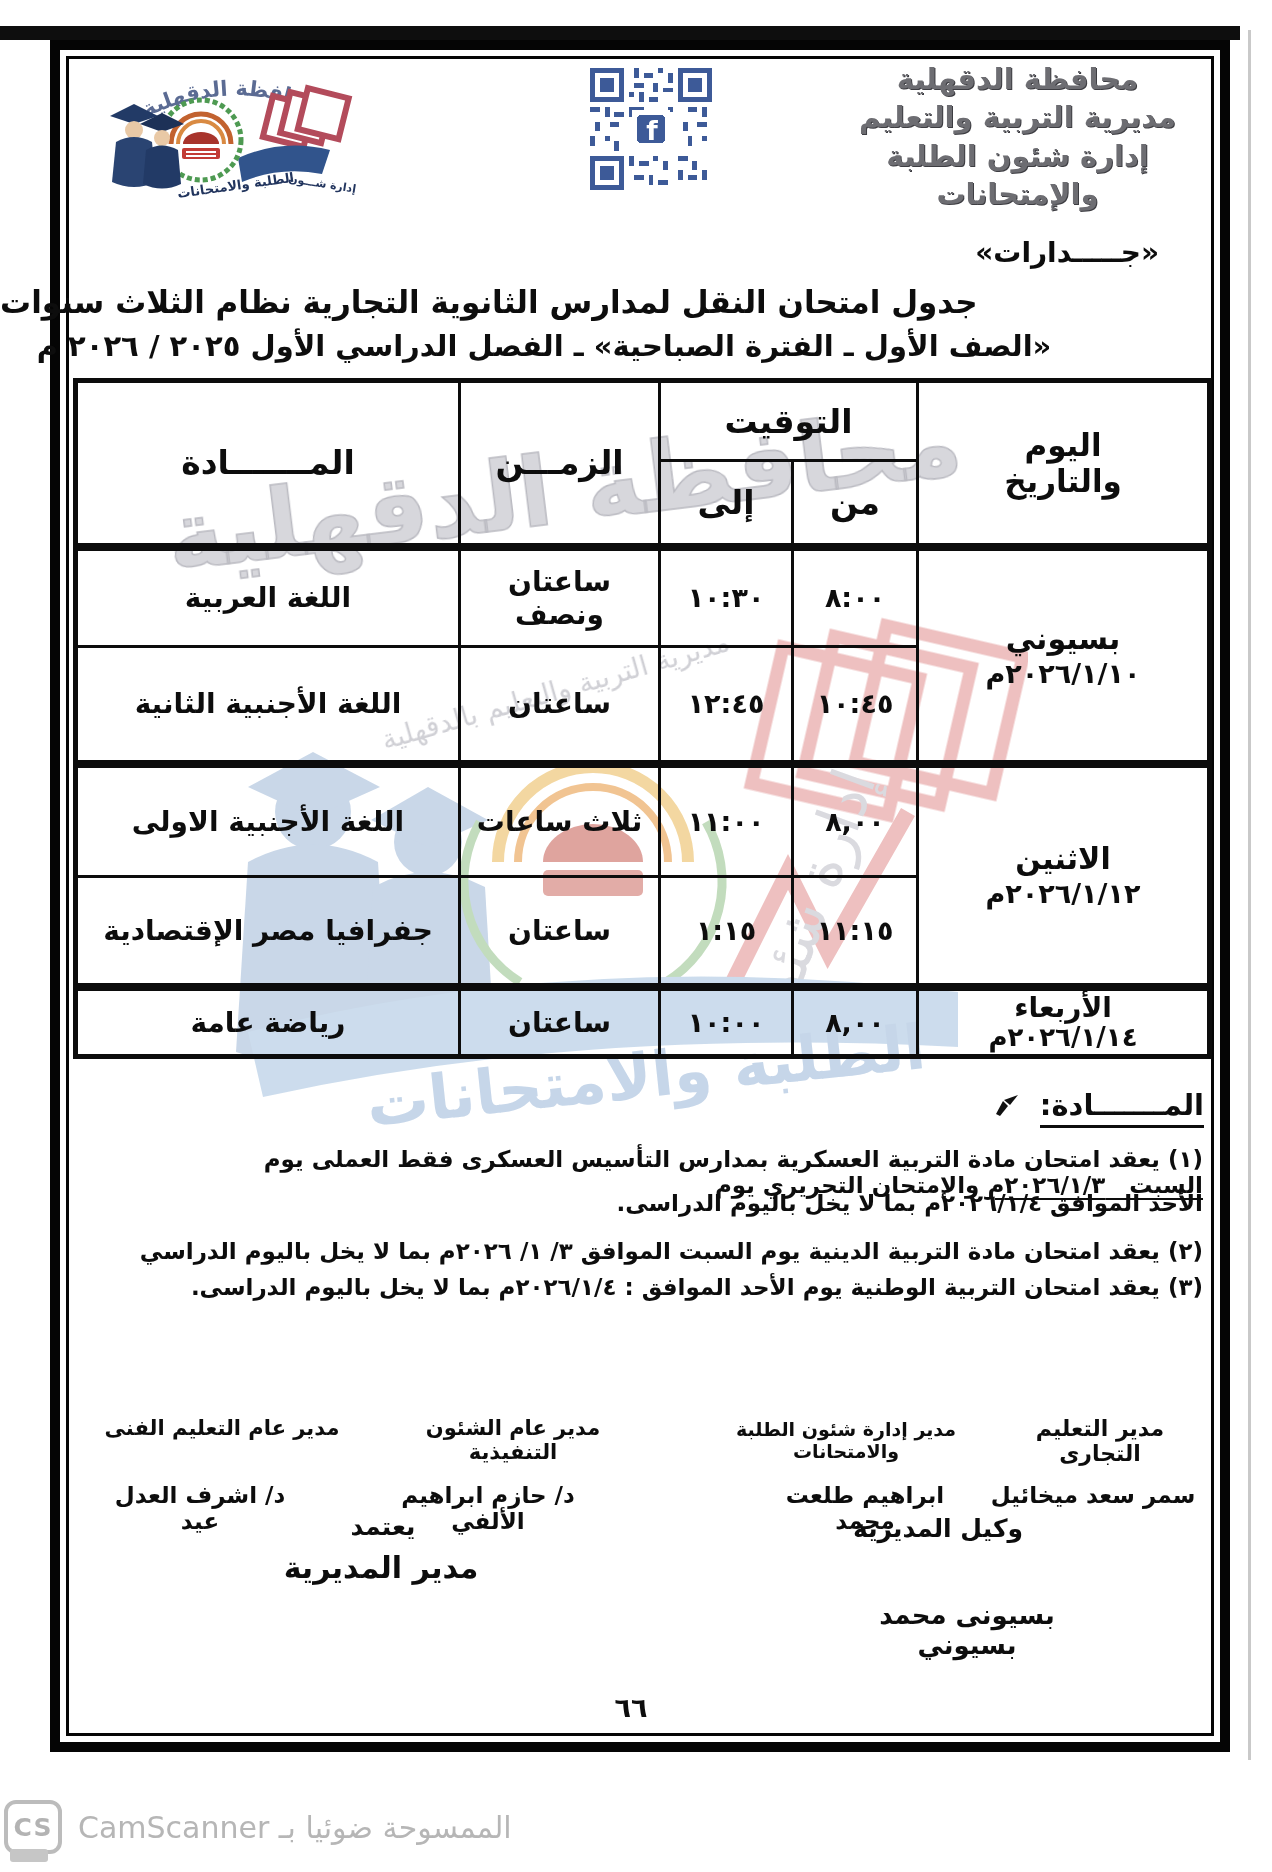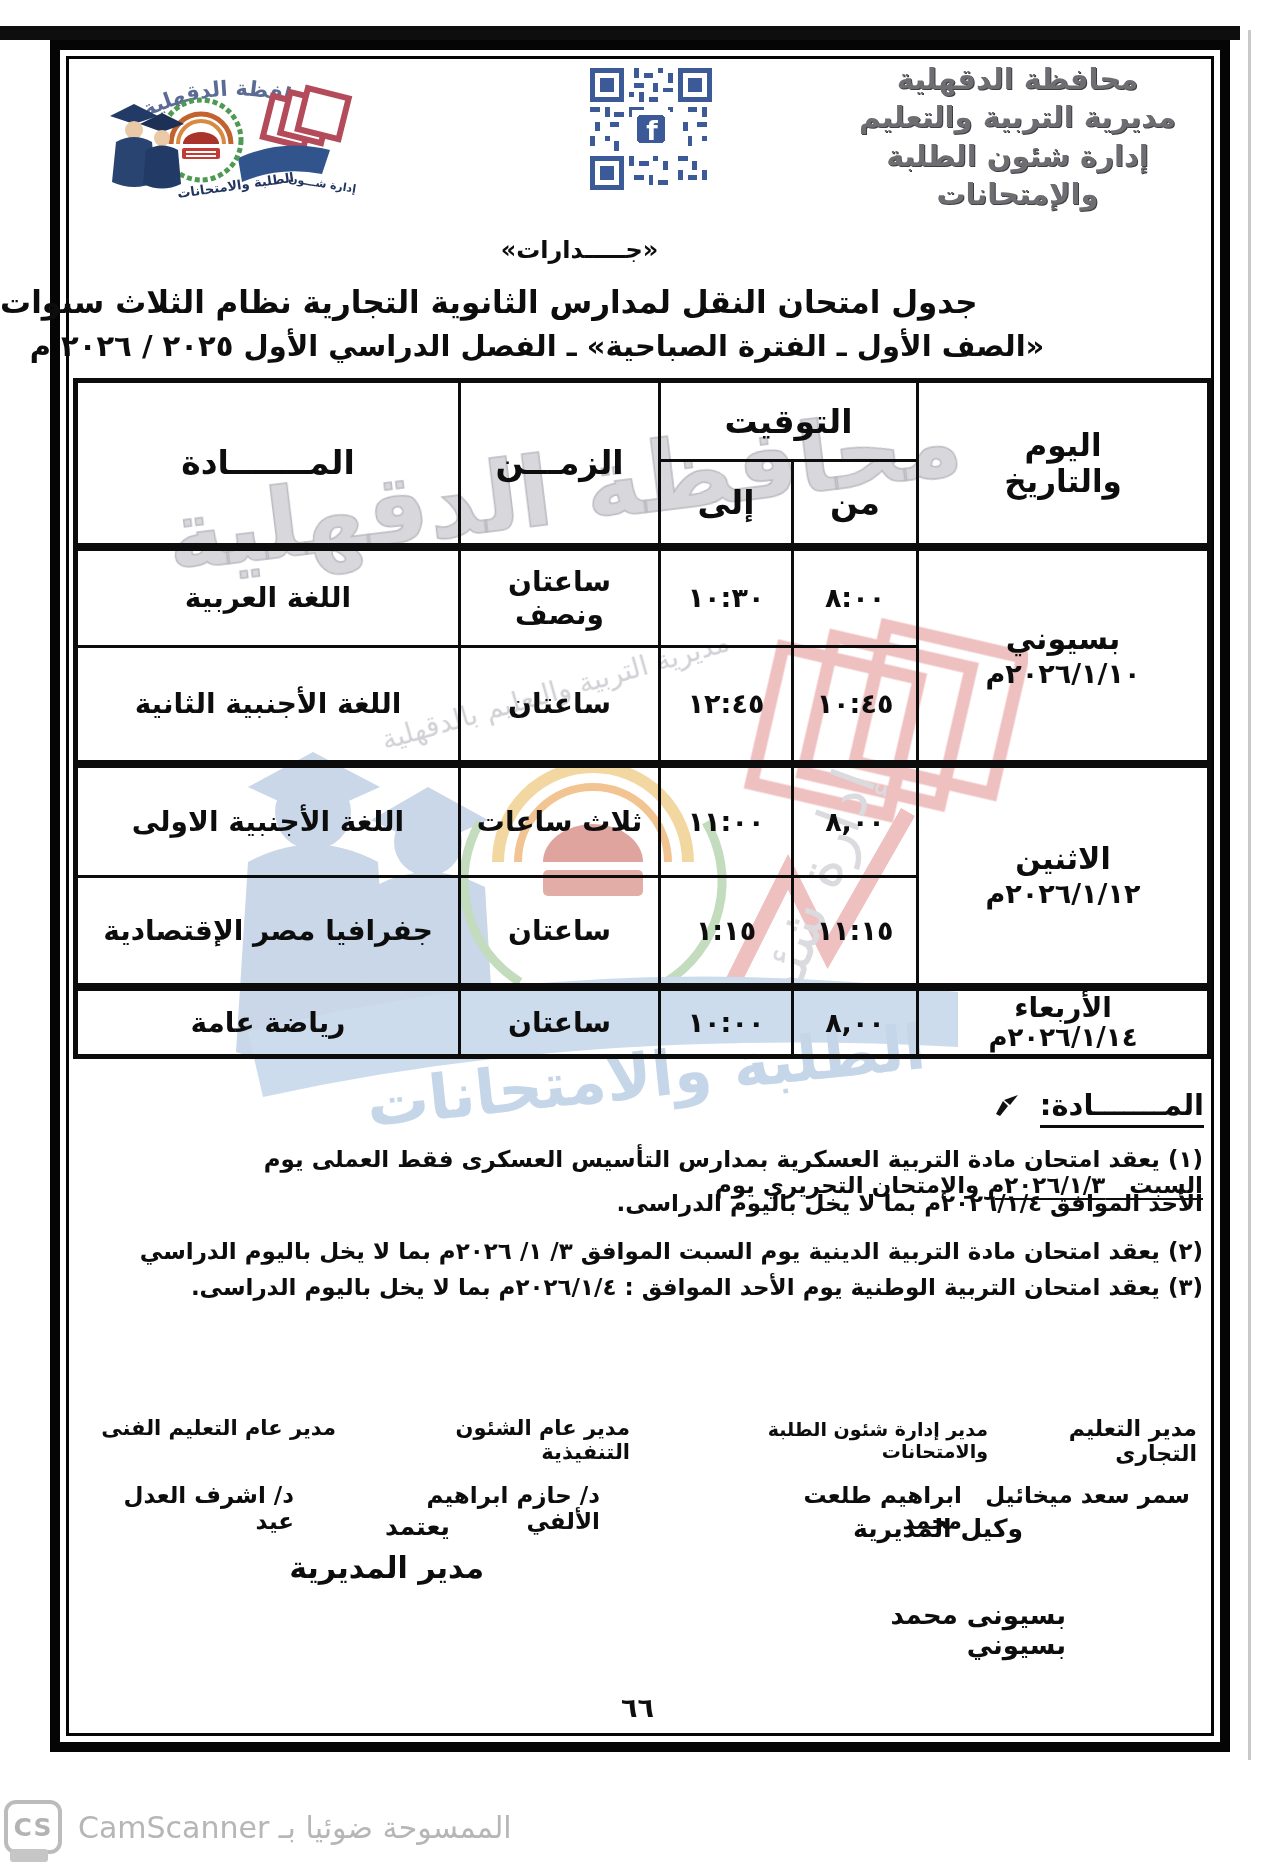--- a/index.html
+++ b/index.html
@@ -8,43 +8,43 @@
   .abs{position:absolute;}
   
   .top-bar{left:0;top:26px;width:1240px;height:14px;background:#0e0e0e;}
   .edge-line{left:1248px;top:30px;width:3px;height:1730px;background:#c9c9c9;}
   .frame-outer{left:50px;top:40px;width:1180px;height:1712px;border:10px solid #050505;box-sizing:border-box;pointer-events:none;}
   .frame-inner{left:66px;top:56px;width:1148px;height:1680px;border:3px solid #050505;box-sizing:border-box;pointer-events:none;}
   
   .org-block{left:820px;top:60px;width:395px;text-align:center;font-weight:bold;font-size:29px;line-height:1.32;
              color:#6d6d72;text-shadow:1px 1px 0 #3d3d42;}
   
-  .brand{left:0;top:236px;width:1159px;text-align:center;font-weight:bold;font-size:24px;}
+  .brand{left:0;top:236px;width:1159px;font-weight:bold;font-size:28px;}
   .title1{left:0;top:284px;width:1272px;text-align:left;font-weight:bold;font-size:31px;}
-  .title2{left:1px;top:329px;width:1072px;text-align:center;font-weight:bold;font-size:29px;}
+  .title2{left:8px;top:329px;width:1072px;text-align:center;font-weight:bold;font-size:29px;}
   
   .sched-wrap{left:73px;top:378px;z-index:2;}
   table.sched{border-collapse:collapse;table-layout:fixed;width:1134px;border:5px solid #0c0c0c;background:transparent;}
   table.sched th,table.sched td{border:3px solid #0c0c0c;text-align:center;vertical-align:middle;
       font-weight:bold;padding:0;background:transparent;overflow:hidden;}
   tr.hrow1{height:80px;} tr.hrow2{height:86px;}
   tr.h100{height:100px;} tr.h117{height:117px;} tr.h113{height:113px;} tr.h110{height:110px;} tr.h70{height:70px;}
   tr.sep td{border-top-width:8px;}
   th.big{font-size:33px;} th.med{font-size:31px;}
   td.tm{font-size:27px;} td.dur{font-size:28px;} td.subj{font-size:28px;}
   .dn{font-size:30px;line-height:1.25;} .dd{font-size:27px;line-height:1.2;}
   
   .wm{left:128px;top:392px;width:900px;height:744px;z-index:0;pointer-events:none;}
   
   .note-line{font-weight:bold;font-size:23px;z-index:2;}
   .nh{left:878px;top:1088px;width:326px;text-align:right;font-weight:bold;font-size:29px;z-index:2;}
   .nh .hd{display:inline-block;border-bottom:3px solid #0d0d0d;padding-bottom:3px;}
   .uln{text-decoration:underline;text-underline-offset:5px;text-decoration-thickness:2px;}
   
-  .sig{font-weight:bold;text-align:right;z-index:2;}
+  .sig{font-weight:bold;text-align:center;z-index:2;margin-left:9px;}
   
   .cs-footer{left:4px;top:1800px;display:flex;align-items:center;gap:16px;}
   .cs-icon{position:relative;width:50px;height:46px;border:4px solid #bcbcbc;border-radius:12px;
            display:flex;align-items:center;justify-content:center;
            font-weight:bold;font-size:25px;color:#b3b3b3;letter-spacing:1px;}
   .cs-tab{position:absolute;left:2px;bottom:-12px;width:38px;height:13px;background:#c6c6c6;border-radius:3px;}
   .cs-caption{font-size:30px;color:#b6b6b6;direction:rtl;}
 </style>
 </head>
 <body>

